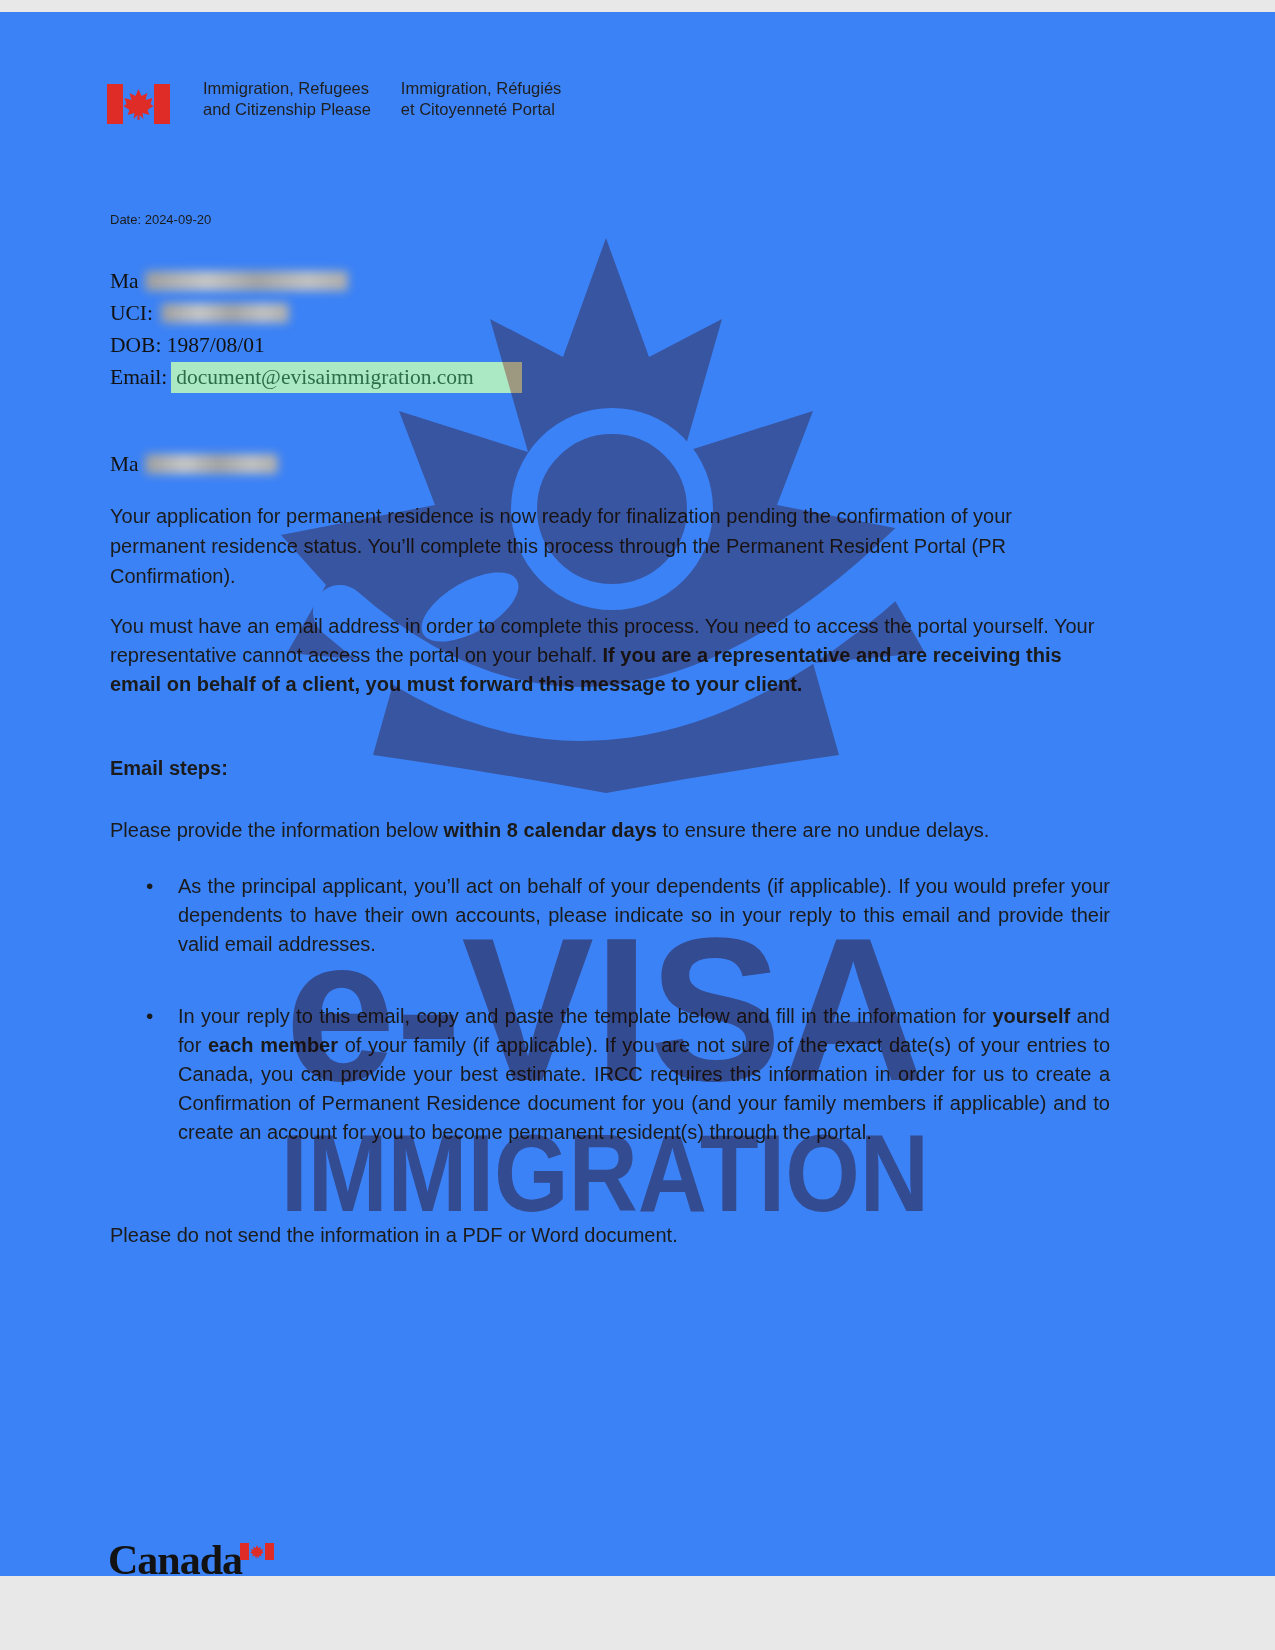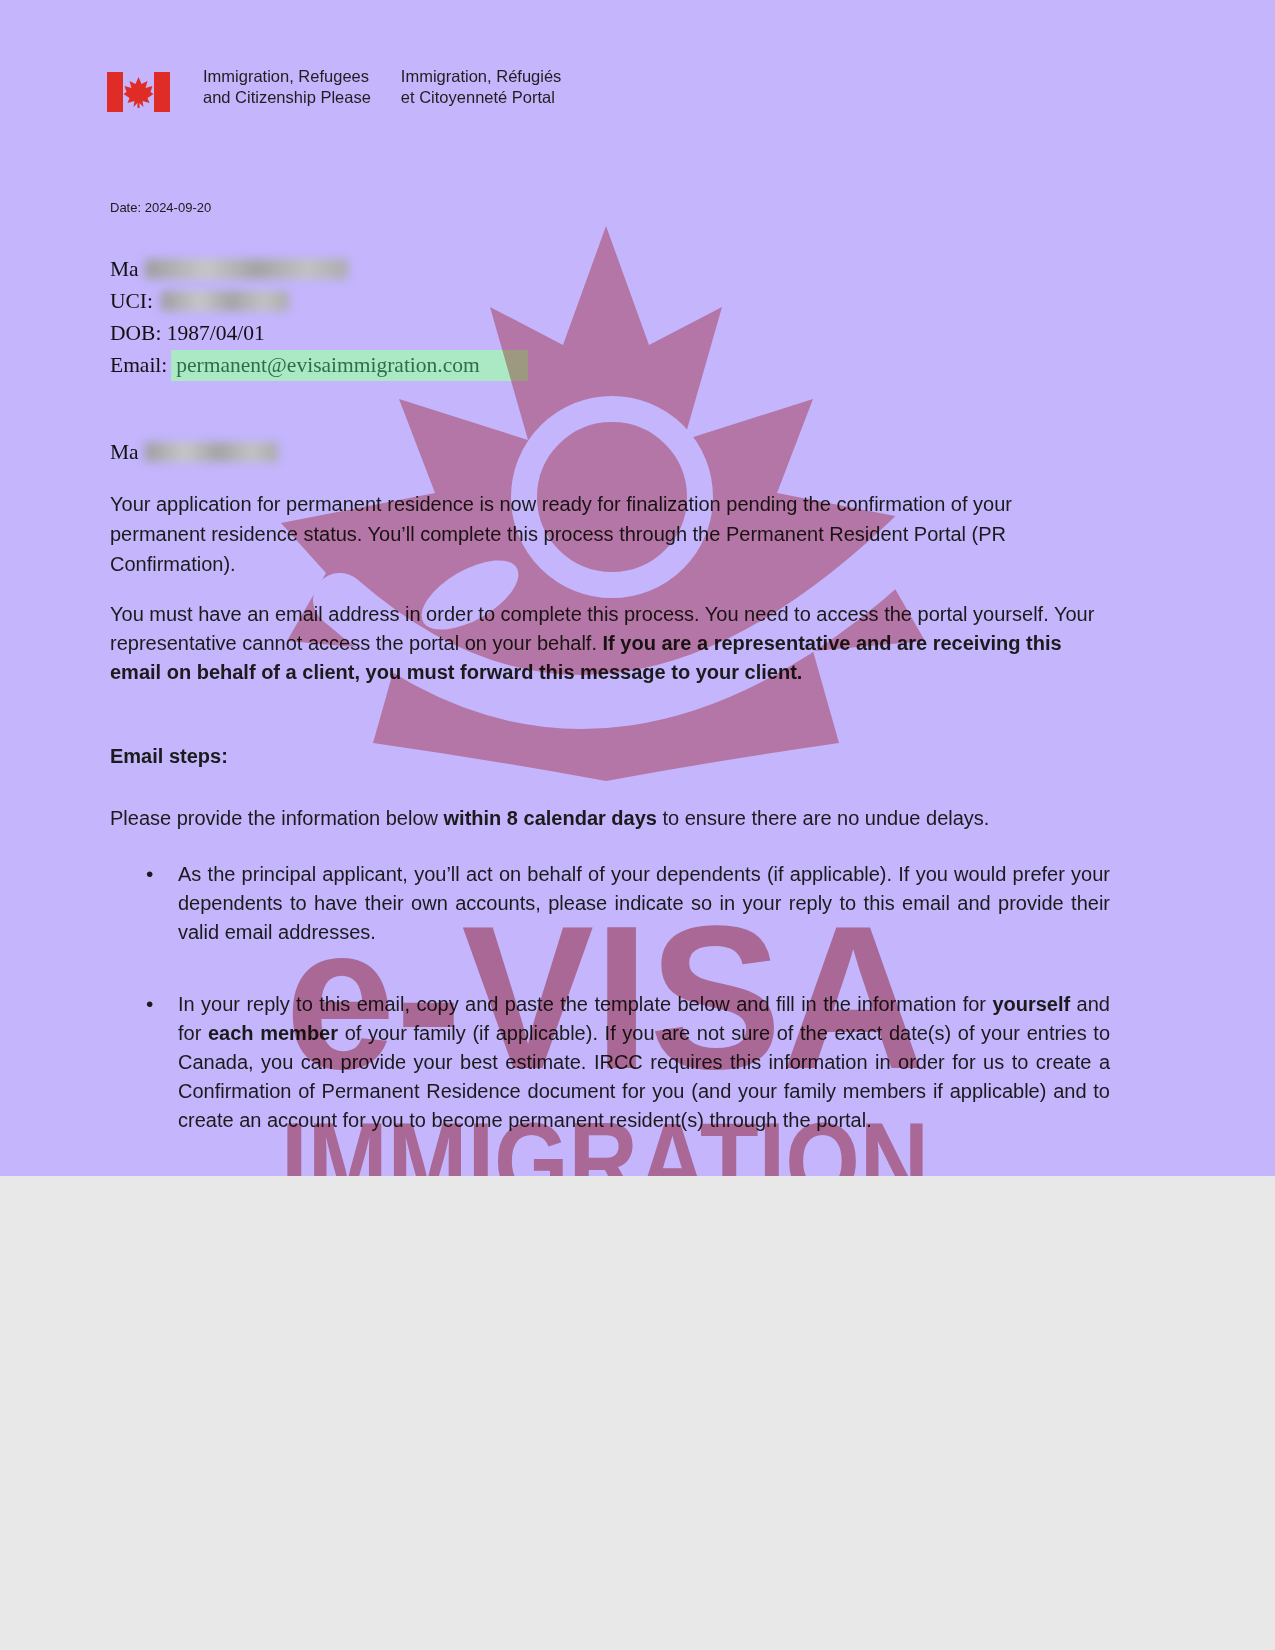--- a/index.html
+++ b/index.html
@@ -1,20 +1,20 @@
 <!DOCTYPE html>
 <html><head>
 <meta charset="utf-8">
 <style>
   html,body{margin:0;padding:0;background:#e8e8e8;}
   .page{
     position:relative;
-    width:1275px;height:1176px;
-    margin:0 auto;
-    background:#c4b5fd;
+    width:1275px;height:1564px;
+    margin:12px auto;
+    background:#3b82f6;
     overflow:hidden;
     isolation:isolate;
     font-family:"Liberation Sans",sans-serif;
     color:#1b1b1b;
   }
   
   .logo-row{position:absolute;left:107px;top:66px;display:flex;align-items:flex-start;}
   .logo-flag{margin-top:6px;flex:0 0 auto;}
   .dept{margin-left:33px;font-size:16.5px;line-height:21px;color:#1f1f1f;}
   .dept.fr{margin-left:30px;}
@@ -83,22 +83,22 @@
       <div>Immigration, Réfugiés</div>
       <div>et Citoyenneté Portal</div>
     </div>
   </div>
 
   <div class="abs date-line">Date: 2024-09-20</div>
 
   <div class="abs info-block">
     <div><span>Ma</span><span class="redact r-name"></span></div>
     <div><span>UCI:</span><span class="redact r-uci"></span></div>
-    <div>DOB: 1987/04/01</div>
-    <div><span>Email:</span><span class="email-val">permanent@evisaimmigration.com</span></div>
+    <div>DOB: 1987/08/01</div>
+    <div><span>Email:</span><span class="email-val">document@evisaimmigration.com</span></div>
   </div>
 
   <div class="abs salutation"><span>Ma</span><span class="redact r-salut"></span></div>
 
   <div class="abs para p1">Your application for permanent residence is now ready for finalization pending the confirmation of your permanent residence status. You’ll complete this process through the Permanent Resident Portal (PR Confirmation).</div>
 
   <div class="abs para p2"><span>You must have an email address in order to complete this process. You need to access the portal yourself. Your representative cannot access the portal on your behalf. </span><b>If you are a representative and are receiving this email on behalf of a client, you must forward this message to your client.</b></div>
 
   <div class="abs heading">Email steps:</div>
 

